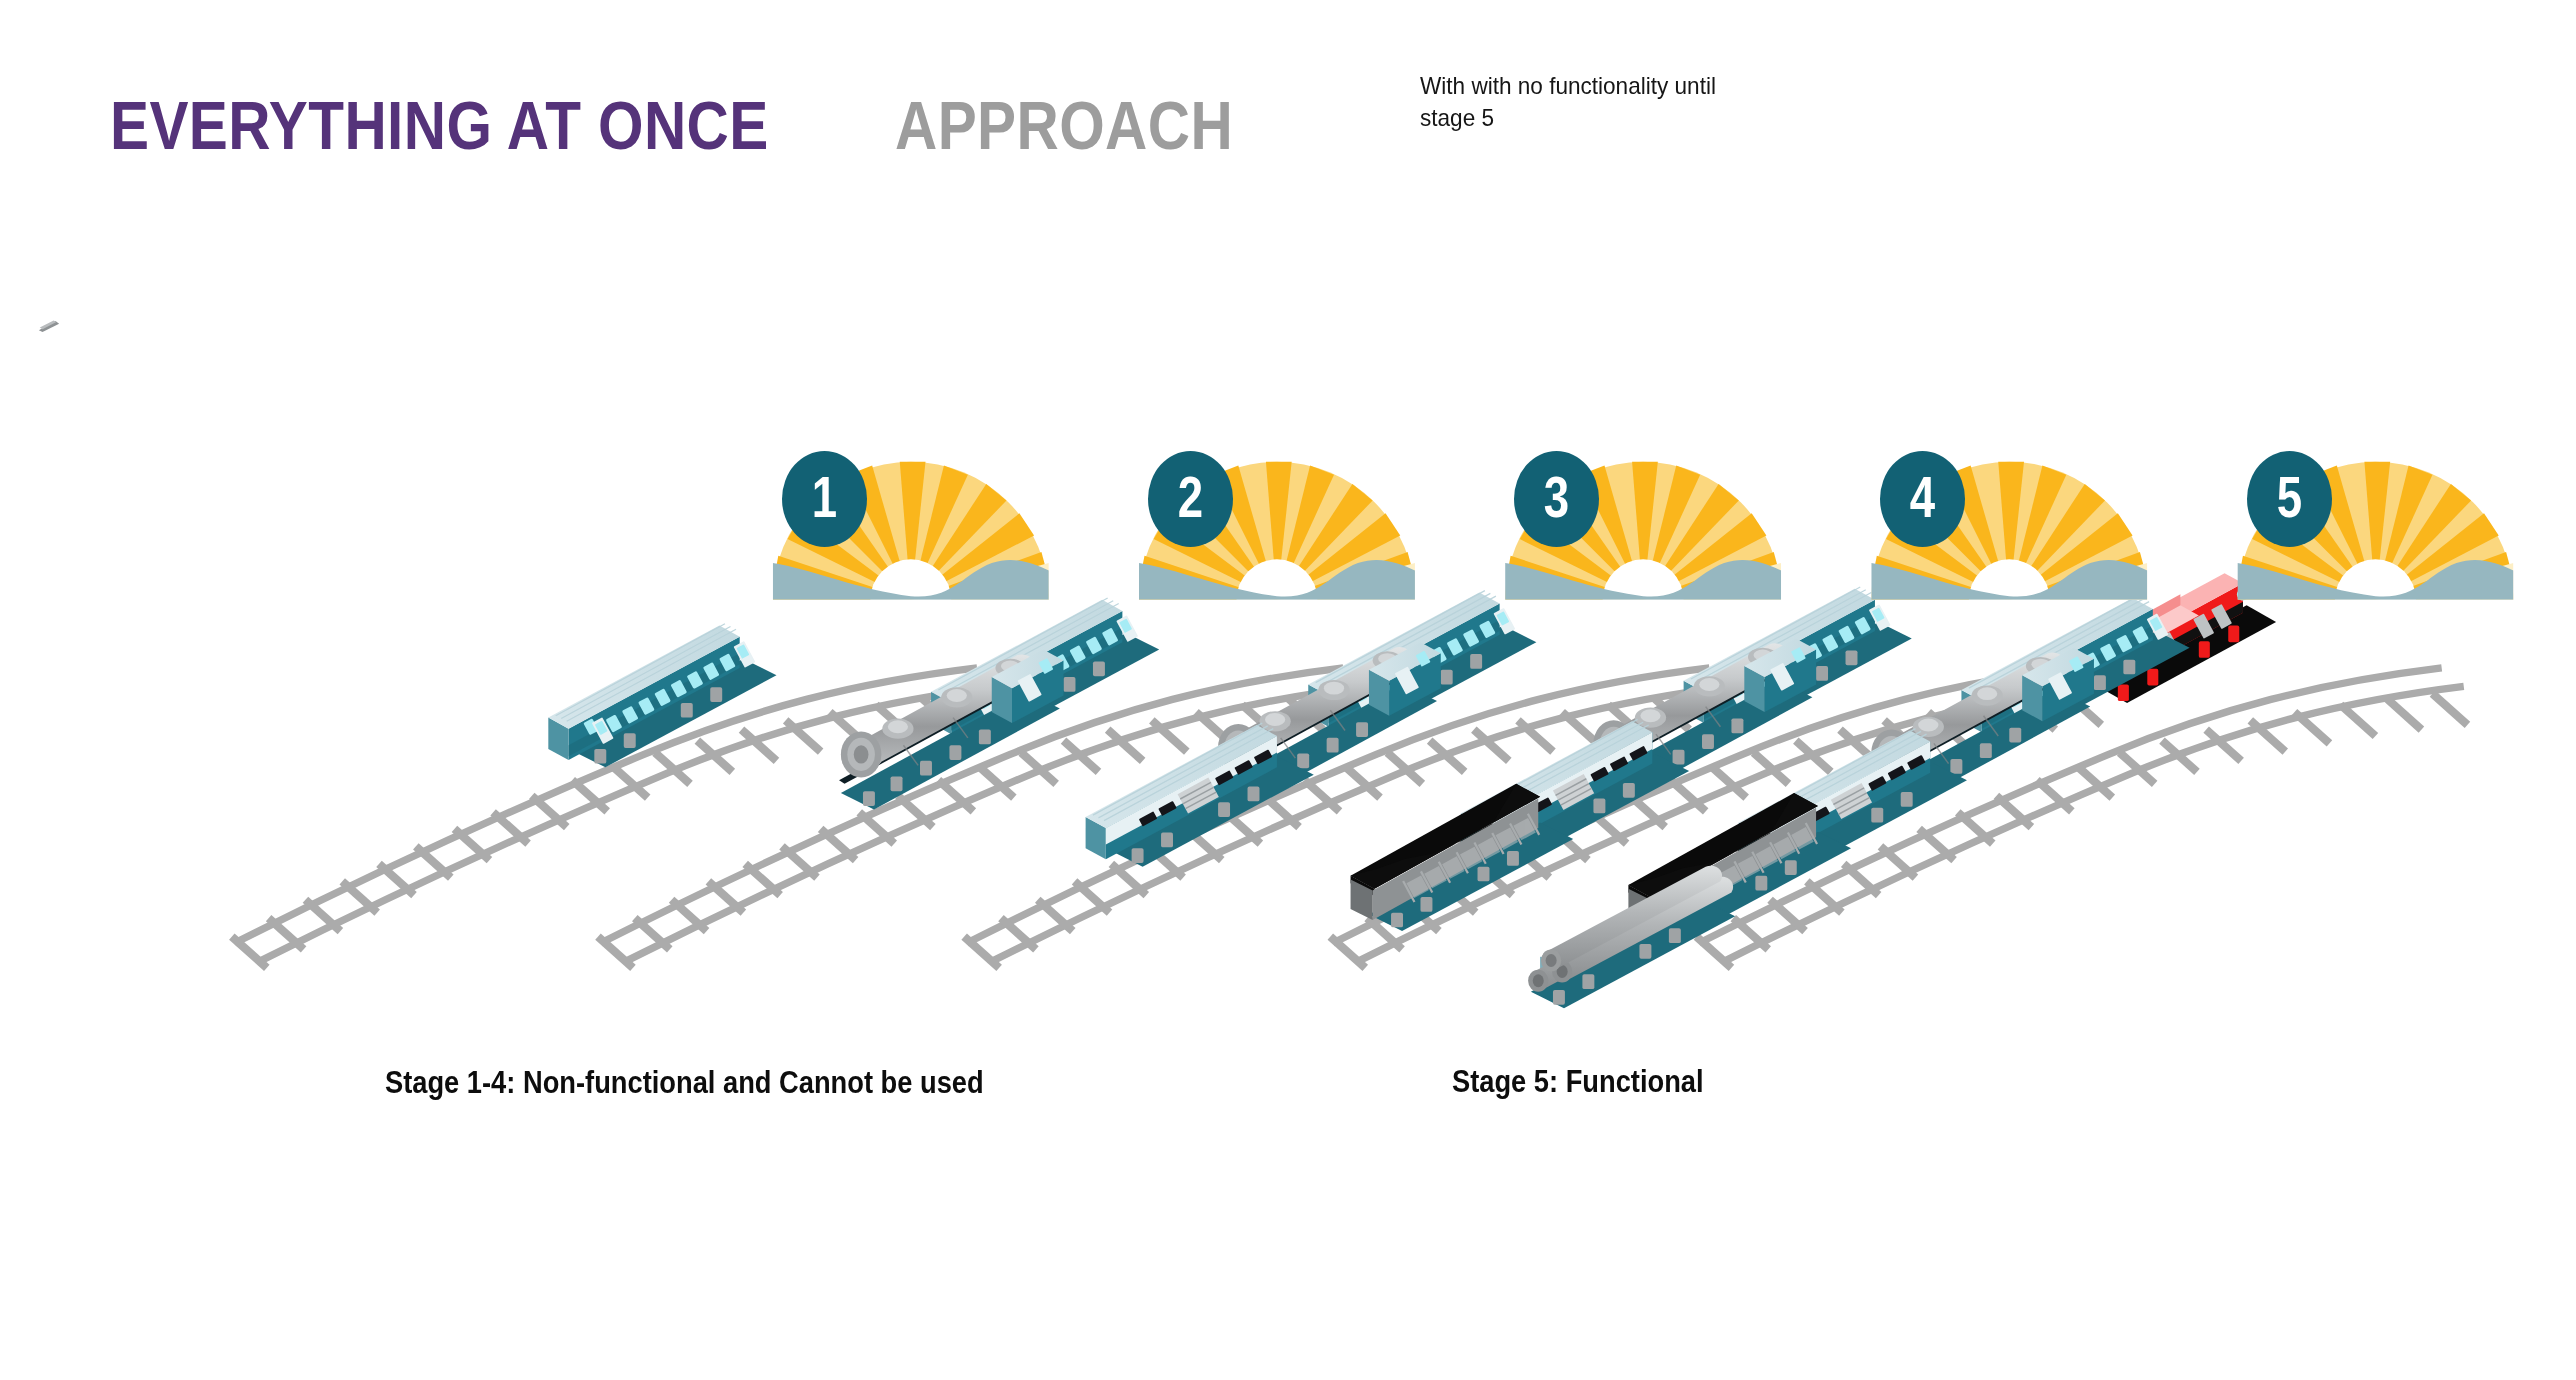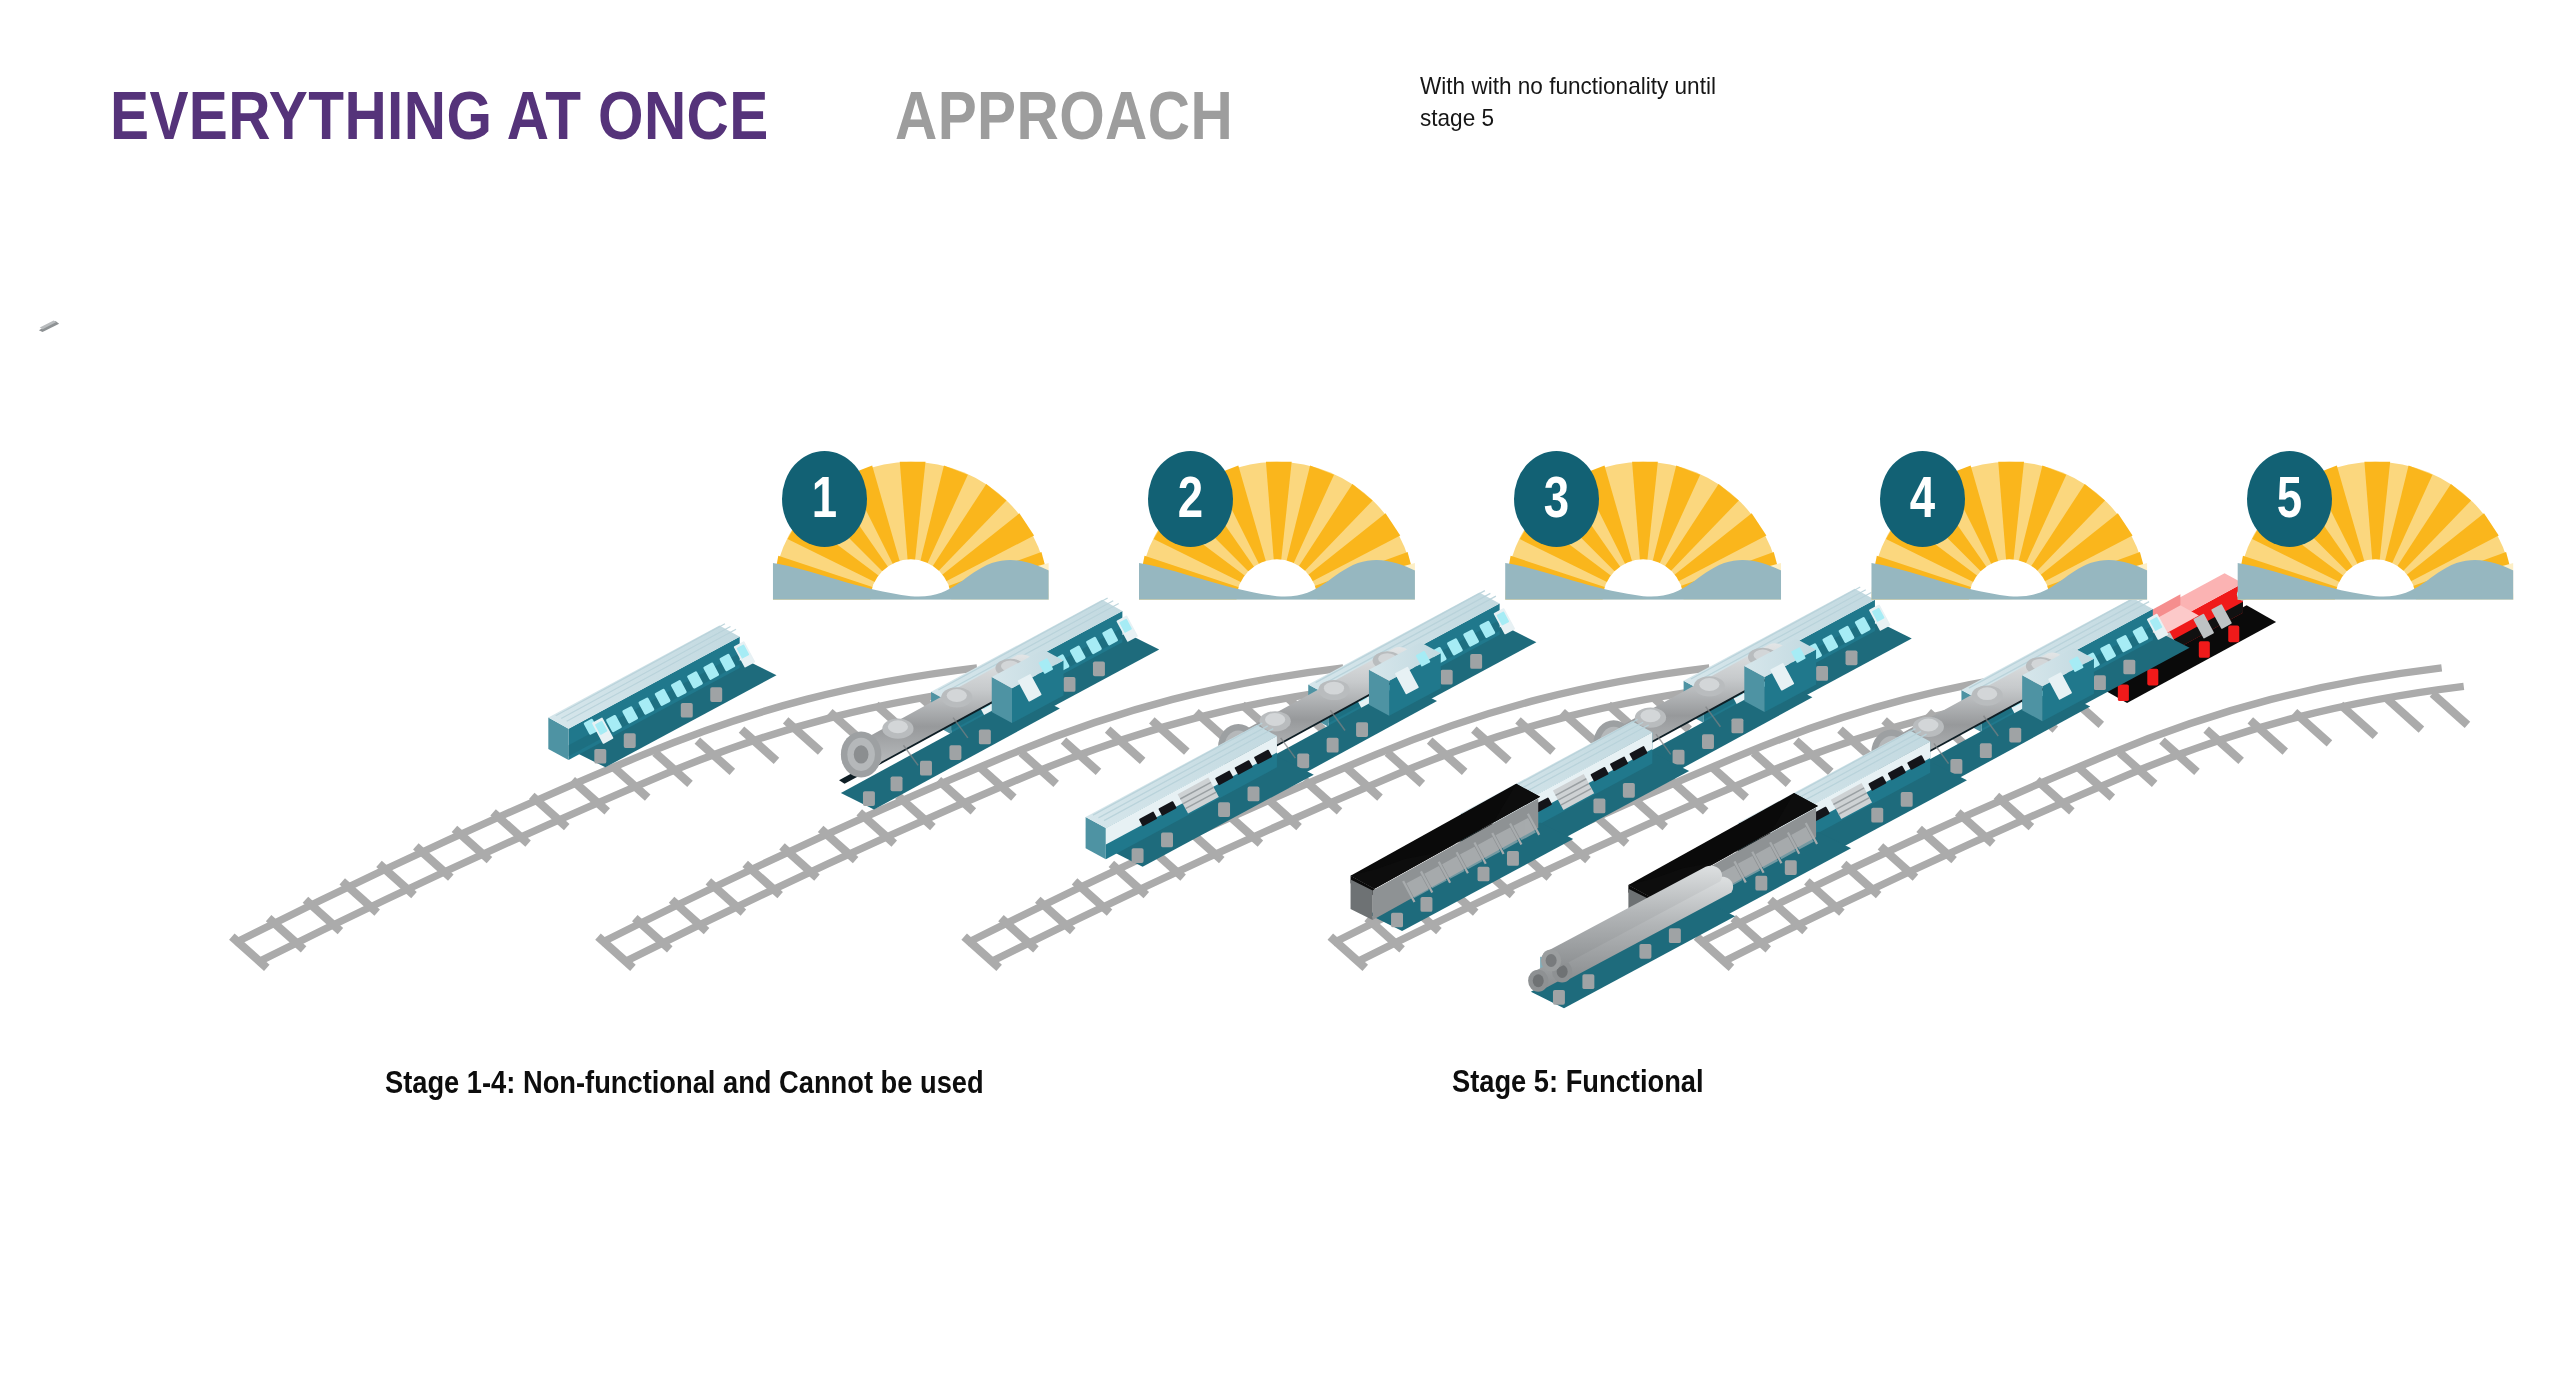--- a/index.html
+++ b/index.html
@@ -1,21 +1,21 @@
 <!DOCTYPE html>
 <html style="font-size:14.7px"><head>
 <meta charset="utf-8">
 <style>
   html,body{margin:0;padding:0;background:#ffffff;}
   body{width:2576px;height:1380px;position:relative;overflow:hidden;
        font-family:"Liberation Sans",sans-serif;-webkit-font-smoothing:antialiased;}
 
   
   #header{position:absolute;left:110px;top:72px;width:2392px;height:110px;}
-  #title-line{position:absolute;left:0;top:4px;white-space:nowrap;}
+  #title-line{position:absolute;left:0;top:14px;white-space:nowrap;}
   .t-main{font-size:68px;font-weight:bold;letter-spacing:0.5px;
           font-stretch:condensed;transform:scaleX(.86);transform-origin:left center;
           display:inline-block;vertical-align:baseline;}
   #title-primary{color:#55337A;}
   #title-secondary{color:#9d9d9d;margin-left:14.7px;}
   #subtitle{position:absolute;left:1310px;top:-1.8px;width:340px;
             font-size:24px;line-height:1.32;color:#161616;font-weight:normal;
             transform:scaleX(.94);transform-origin:left top;}
 
   

